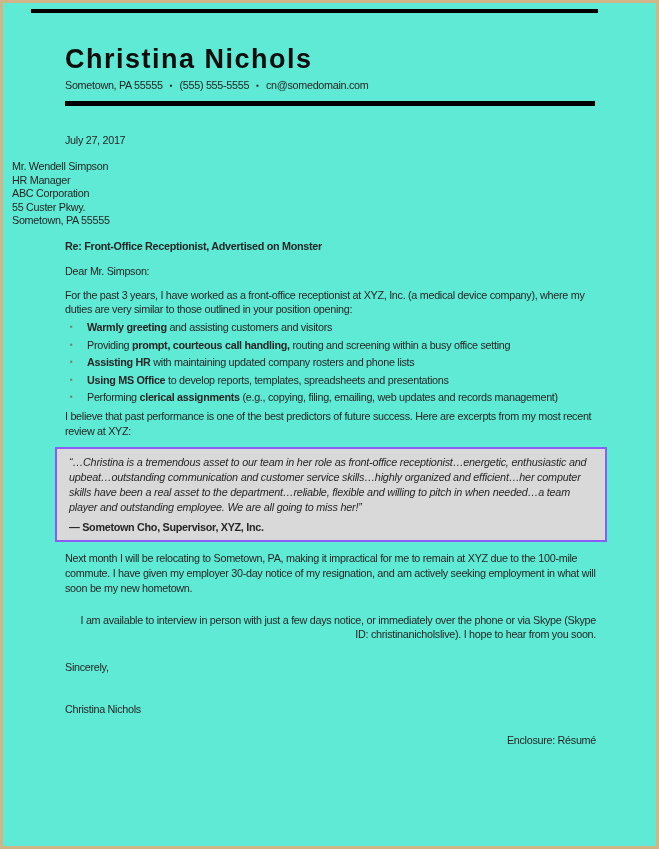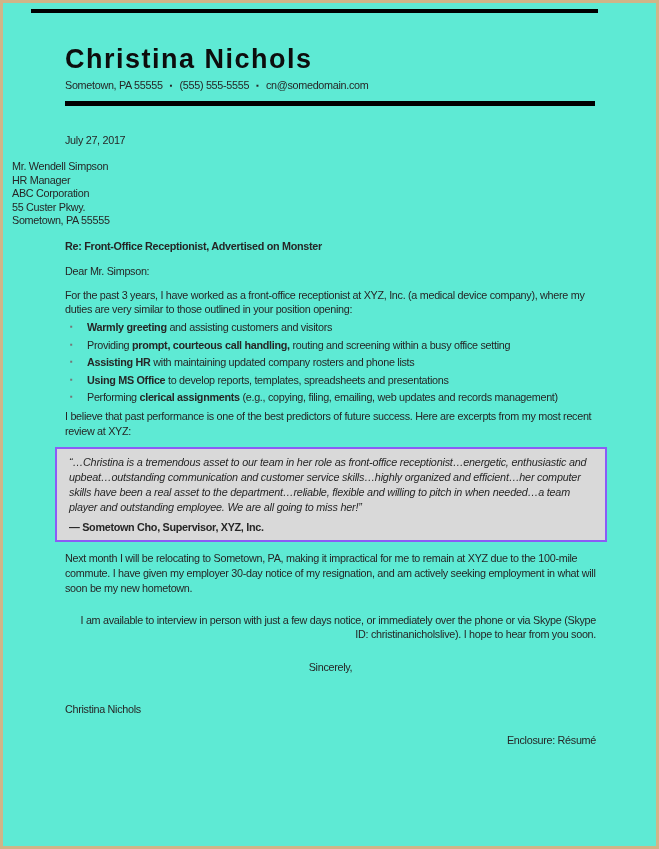--- a/index.html
+++ b/index.html
@@ -81,21 +81,21 @@
     line-height: 15px;
     letter-spacing: -0.2px;
   }
   .quote-attr {
     margin-top: 5px;
     font-weight: bold;
     line-height: 14px;
   }
   .p-relocation { margin-top: 9px; line-height: 15px; }
   .p-availability { margin-top: 17px; line-height: 14px; text-align: right; }
-  .closing { margin-top: 19px; text-align: center; }
+  .closing { margin-top: 19px; }
   .signature { margin-top: 27px; }
   .enclosure { margin-top: 17px; text-align: right; }
 </style>
 </head>
 <body>
 
 <div class="page">
 
   <div class="top-rule"></div>
 

